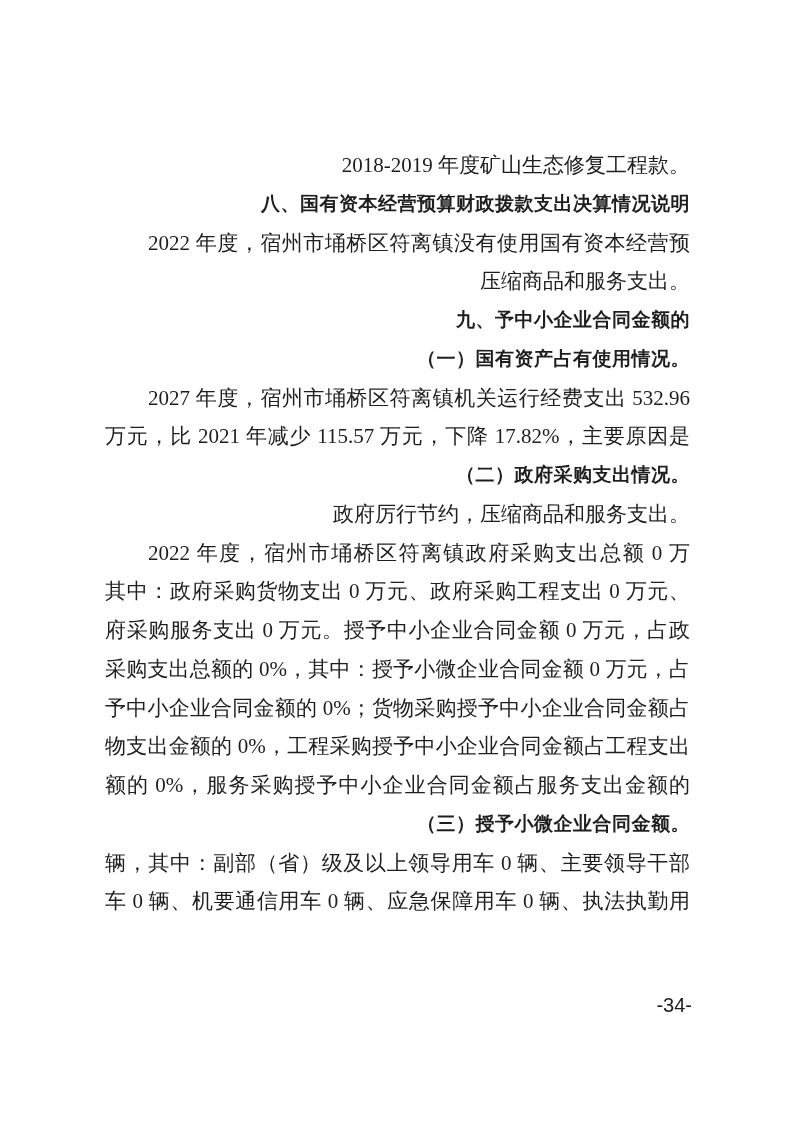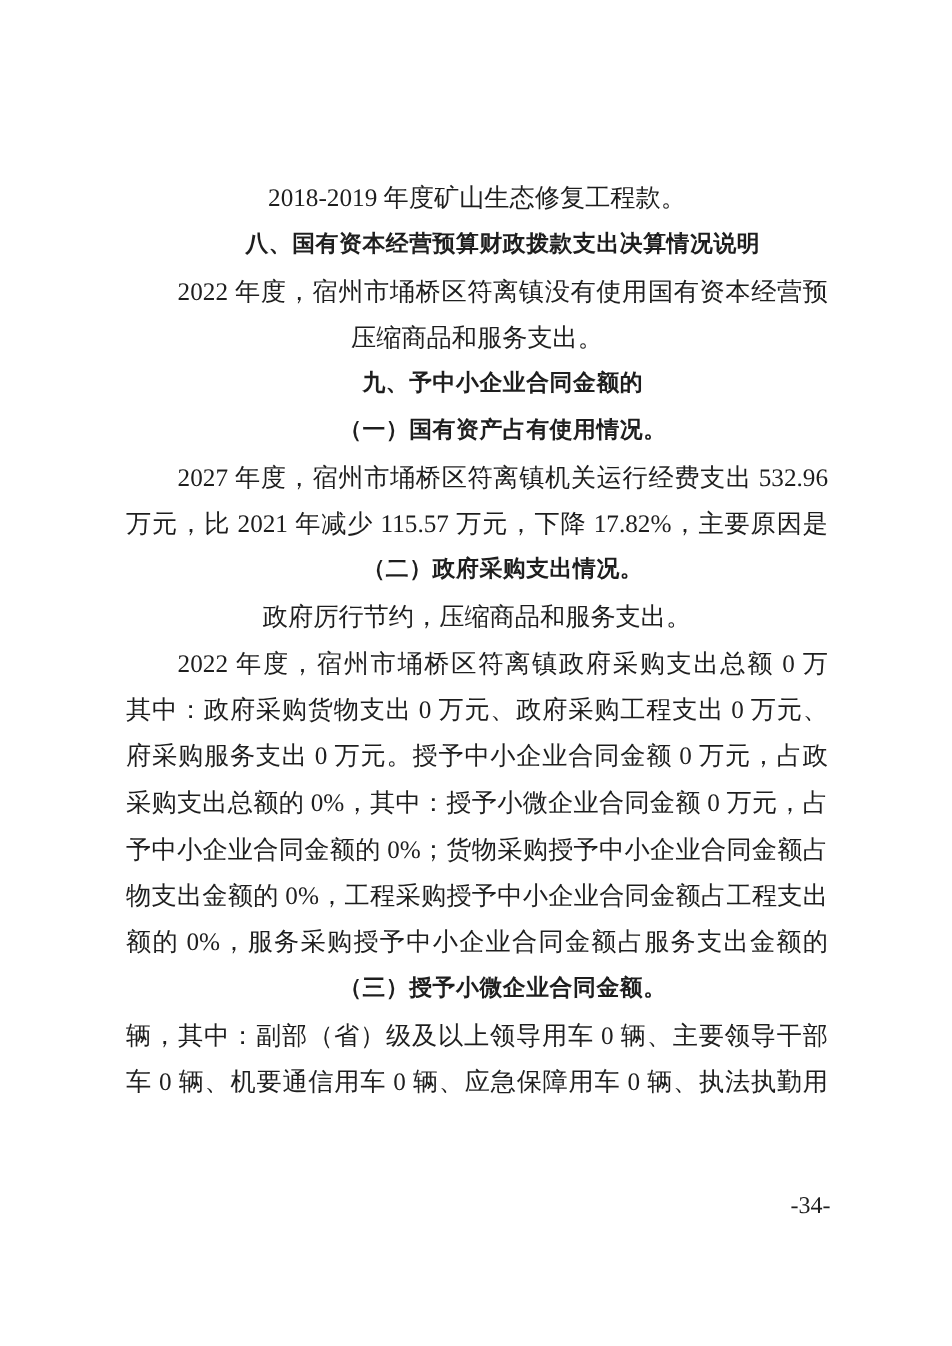--- a/index.html
+++ b/index.html
@@ -20,21 +20,21 @@
     position: absolute;
     left: 105px;
     top: 146px;
     width: 585px;
   }
   .line {
     font-size: 21px;
     line-height: 38.75px;
     height: 38.75px;
     overflow: hidden;
-    text-align: center;
+    text-align: right;
     white-space: nowrap;
   }
   .line.justify {
     white-space: normal;
     text-align: justify;
     text-align-last: justify;
   }
   .line.indent {
     padding-left: 43px;
   }
@@ -42,21 +42,21 @@
     font-family: Liberation Sans, sans-serif;
     font-weight: 700;
     font-size: 19px;
     letter-spacing: 0.5px;
   }
   .footer {
     position: absolute;
     right: 101px;
     top: 994px;
     font-size: 20px;
-    font-family: Liberation Serif, serif;
+    font-family: Liberation Sans, sans-serif;
     color: #1e1e1e;
     margin-left: 16px;
   }
 </style>
 </head>
 <body>
 
 <div class="page">
   <main class="content">
       <div class="line">2018-2019 年度矿山生态修复工程款。</div>

